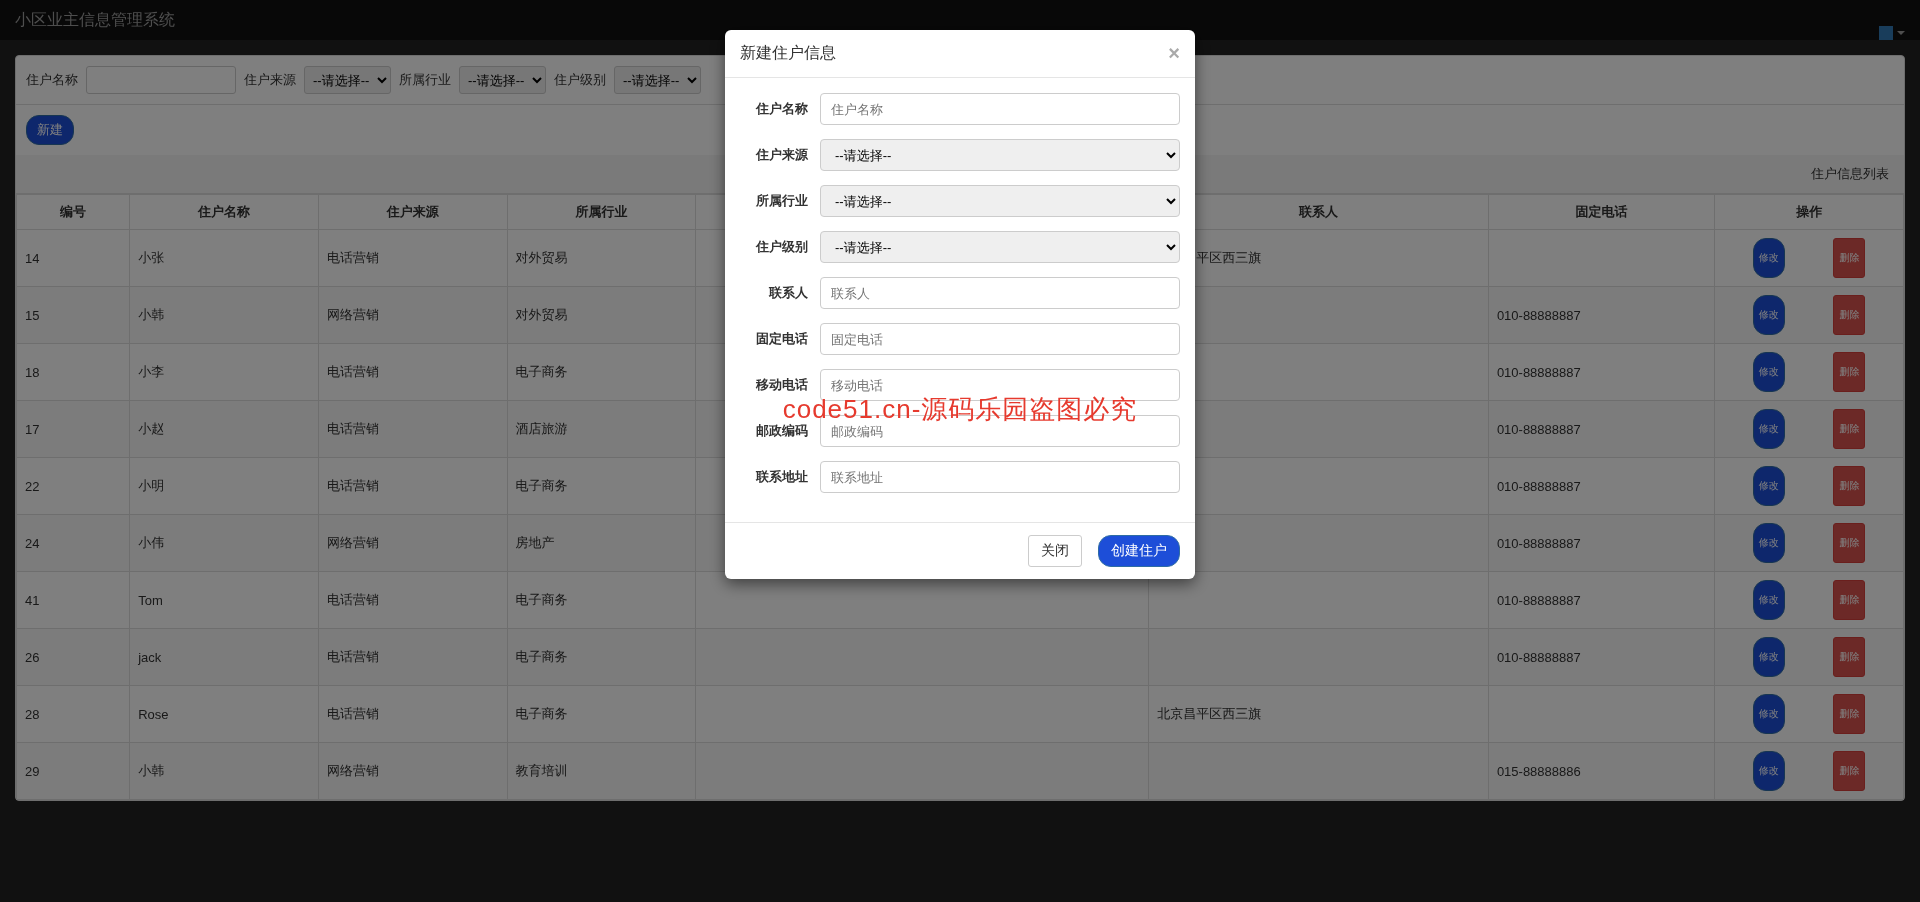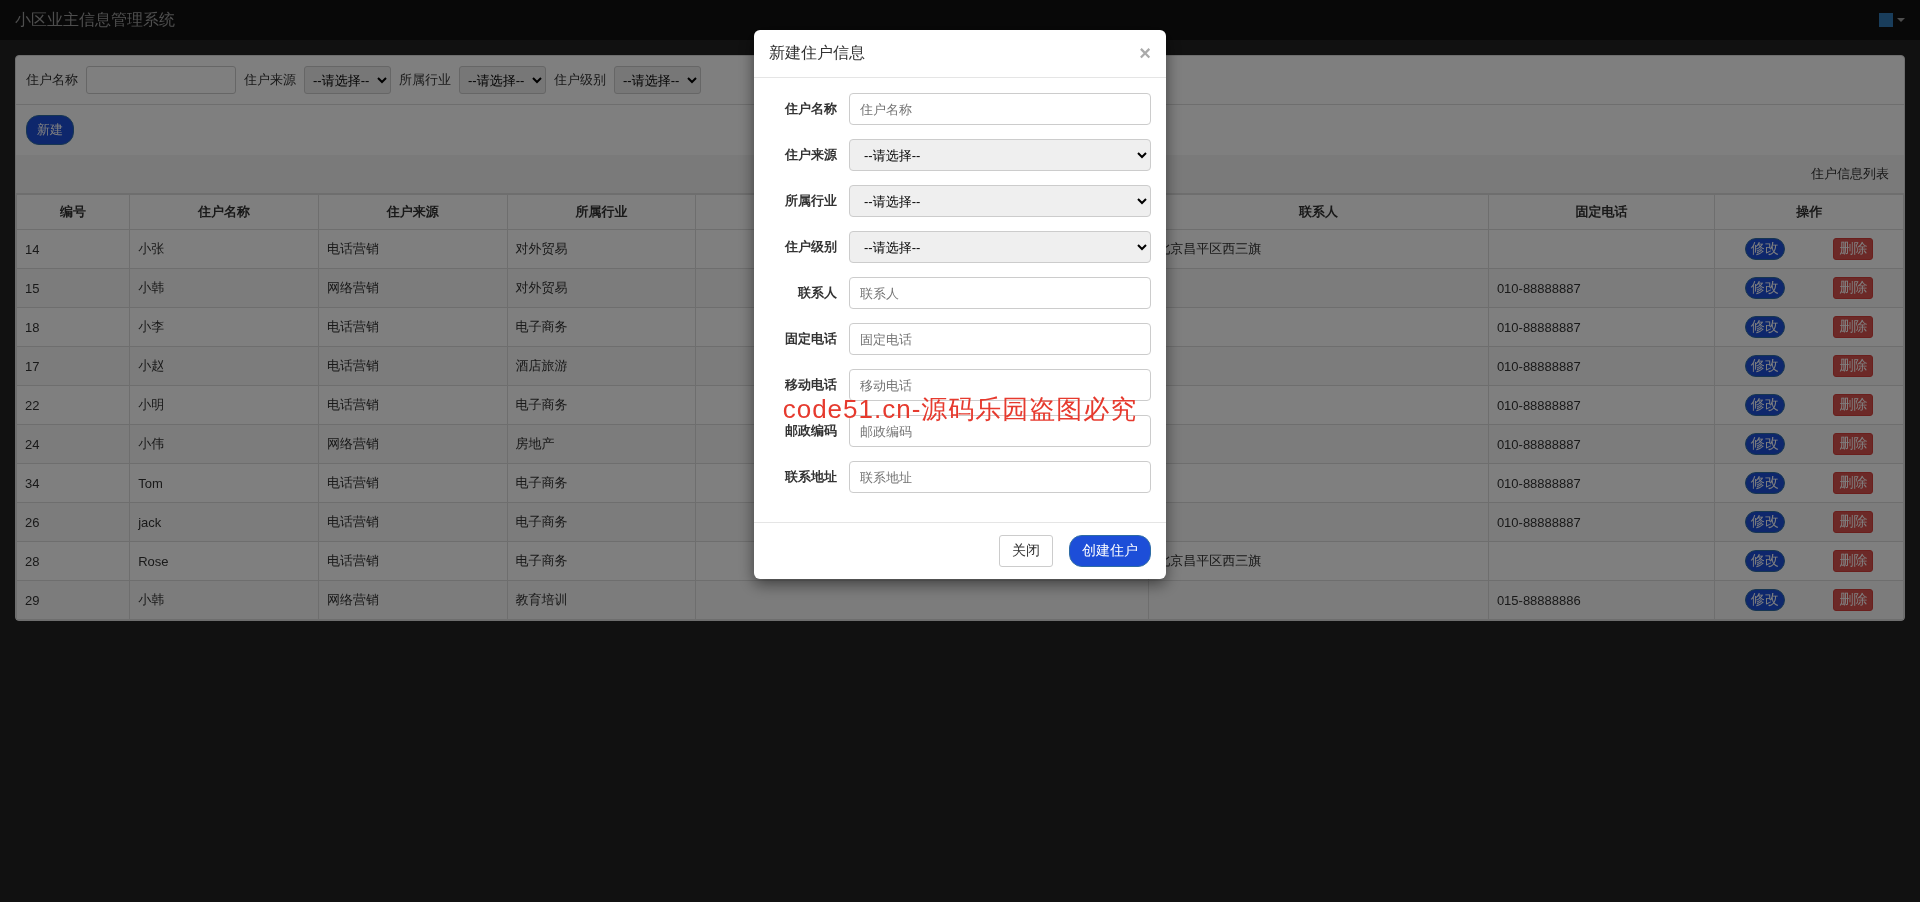--- a/index.html
+++ b/index.html
@@ -1,45 +1,45 @@
 <!DOCTYPE html>
 <html><head>
 <meta charset="utf-8">
 <style>
 * { box-sizing: border-box; margin: 0; padding: 0; }
 body { font-family: "Helvetica Neue", Helvetica, Arial, "Microsoft YaHei", sans-serif; font-size: 14px; color: #333; background: #222; }
-.navbar { background: #111; color: #9d9d9d; height: 40px; line-height: 40px; padding: 0 15px; display: flex; justify-content: space-between; align-items: center; }
+.navbar { background: #111; color: #9d9d9d; height: 40px; line-height: 40px; padding: 0 15px; display: flex; justify-content: space-between; align-items: flex-end; }
 .navbar-brand { font-size: 16px; color: #9d9d9d; }
 .navbar-user { display: flex; align-items: center; gap: 4px; cursor: pointer; }
 .user-icon { width: 14px; height: 14px; background: #337ab7; display: inline-block; }
 .caret { width: 0; height: 0; border-left: 4px solid transparent; border-right: 4px solid transparent; border-top: 4px solid #9d9d9d; display: inline-block; }
 .main-wrap { padding: 15px; }
 .panel { background: #fff; border: 1px solid #ddd; border-radius: 4px; }
 .filter-bar { padding: 10px; border-bottom: 1px solid #ddd; display: flex; align-items: center; gap: 8px; flex-wrap: wrap; }
 .filter-bar label { font-weight: normal; font-size: 13px; }
 .filter-bar input[type=text] { height: 28px; padding: 4px 8px; border: 1px solid #ccc; border-radius: 3px; width: 150px; }
 .filter-bar select { height: 28px; padding: 2px 4px; border: 1px solid #ccc; border-radius: 3px; font-size: 13px; }
 .btn { display: inline-block; padding: 5px 10px; font-size: 13px; border-radius: 3px; border: 1px solid transparent; cursor: pointer; text-align: center; }
 .btn-primary { background: #1d4ed8; border-color: #2e6da4; color: #fff; border-radius: 13px; }
 .btn-default { background: #fff; border-color: #ccc; color: #333; }
 .btn-danger { background: #d9534f; border-color: #d43f3a; color: #ffffff; margin-left: 45px; }
-.btn-xs { padding: 1px 5px; font-size: 14px; }
+.btn-xs { padding: 12px 5px; font-size: 10px; }
 .new-btn-row { padding: 10px; }
 .panel-heading { padding: 10px 15px; background: #f5f5f5; border-bottom: 1px solid #ddd; font-size: 13px; text-align: right; }
 .table { width: 100%; border-collapse: collapse; }
 .table th, .table td { padding: 8px; border: 1px solid #ddd; font-size: 13px; text-align: left; }
 .table th { background: #fff; font-weight: bold; text-align: center; }
 .table tbody tr:nth-child(even) { background: #f9f9f9; }
 .pagination-wrap { padding: 10px; text-align: right; }
 .pagination { display: inline-flex; list-style: none; }
 .pagination li { border: 1px solid #ddd; margin-left: -1px; }
 .pagination li a { display: block; padding: 6px 12px; color: #337ab7; text-decoration: none; font-size: 13px; cursor: pointer; }
 .pagination li.active a { background: #337ab7; border-color: #337ab7; color: #fff; }
 .backdrop { position: fixed; inset: 0; background: rgba(0,0,0,0.5); z-index: 1000; }
-.modal { position: fixed; top: 30px; left: 50%; transform: translateX(-50%); width: 412px; background: #fff; border-radius: 6px; box-shadow: 0 5px 15px rgba(0,0,0,.5); z-index: 1001; }
+.modal { position: fixed; top: 30px; left: 50%; transform: translateX(-50%); width: 470px; background: #fff; border-radius: 6px; box-shadow: 0 5px 15px rgba(0,0,0,.5); z-index: 1001; }
 .modal-header { padding: 12px 15px; border-bottom: 1px solid #e5e5e5; display: flex; justify-content: space-between; align-items: center; }
 .modal-title { font-size: 16px; font-weight: 500; }
 .close { font-size: 20px; color: #aaa; background: none; border: none; cursor: pointer; font-weight: bold; }
 .modal-body { padding: 15px; }
 .form-row { display: flex; align-items: center; margin-bottom: 14px; }
 .form-row label { width: 80px; text-align: right; padding-right: 12px; font-size: 13px; font-weight: bold; }
 .form-row input, .form-row select { flex: 1; height: 32px; padding: 4px 10px; border: 1px solid #ccc; border-radius: 4px; font-size: 13px; }
 .modal-footer { padding: 12px 15px; border-top: 1px solid #e5e5e5; text-align: right; }
 .modal-footer .btn { margin-left: 12px; padding: 6px 12px; font-size: 14px; }
 .watermark { position: fixed; top: 392px; left: 50%; transform: translateX(-50%); font-size: 26px; color: #e63a2e; font-weight: 500; pointer-events: none; z-index: 2000; white-space: nowrap; letter-spacing: 1px; }
@@ -146,21 +146,21 @@
             <td>24</td>
             <td>小伟</td>
             <td>网络营销</td>
             <td>房地产</td>
             <td></td>
             <td></td>
             <td>010-88888887</td>
             <td style="text-align:center"><a class="btn btn-primary btn-xs">修改</a> <a class="btn btn-danger btn-xs">删除</a></td>
           </tr>
           <tr>
-            <td>34</td>
+            <td>41</td>
             <td>Tom</td>
             <td>电话营销</td>
             <td>电子商务</td>
             <td></td>
             <td></td>
             <td>010-88888887</td>
             <td style="text-align:center"><a class="btn btn-primary btn-xs">修改</a> <a class="btn btn-danger btn-xs">删除</a></td>
           </tr>
           <tr>
             <td>26</td>

